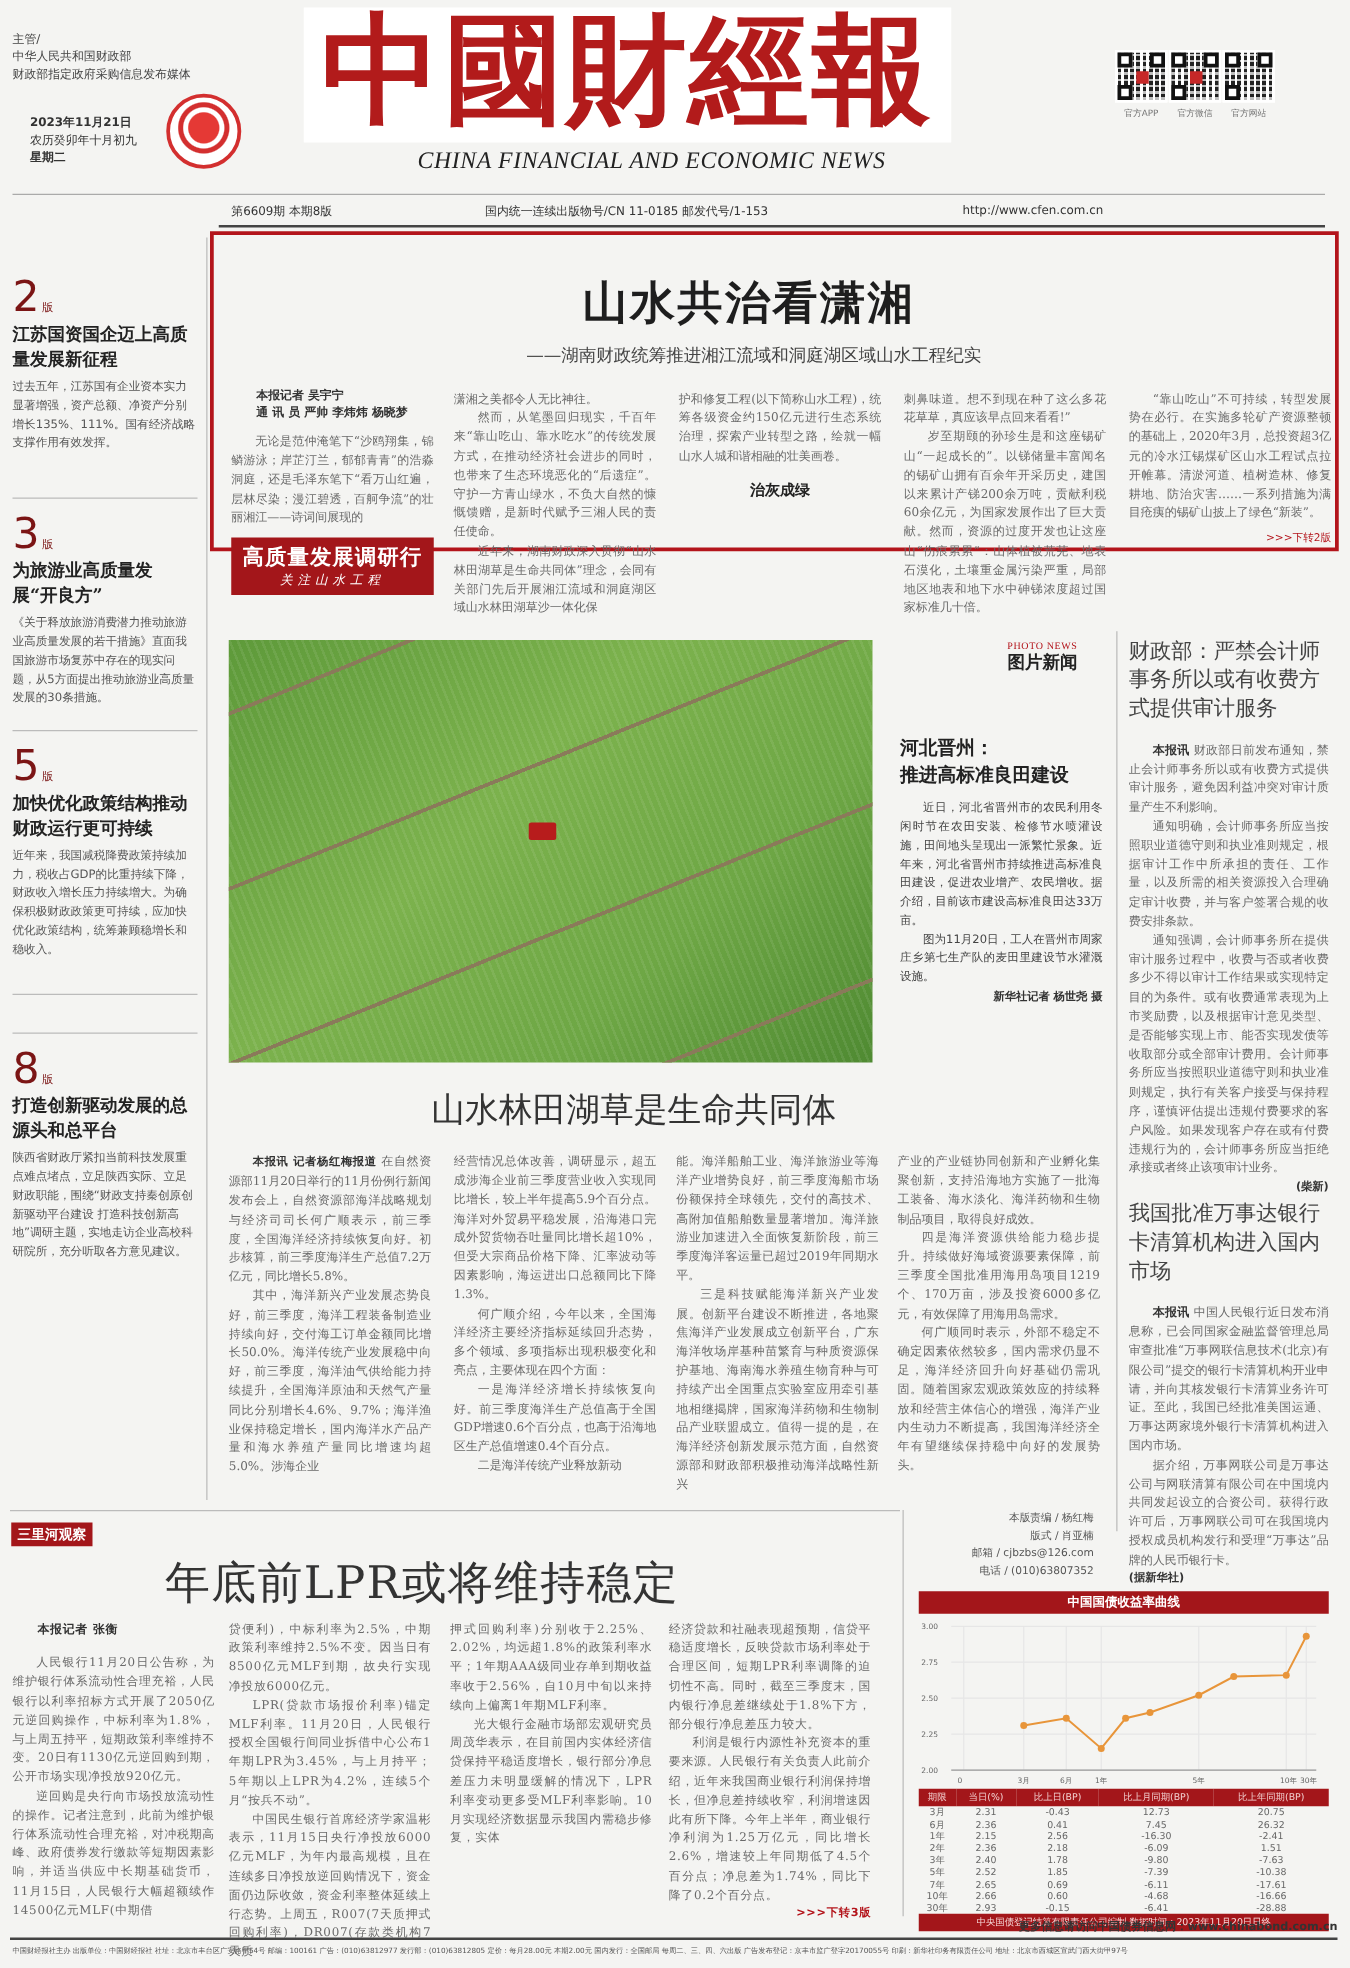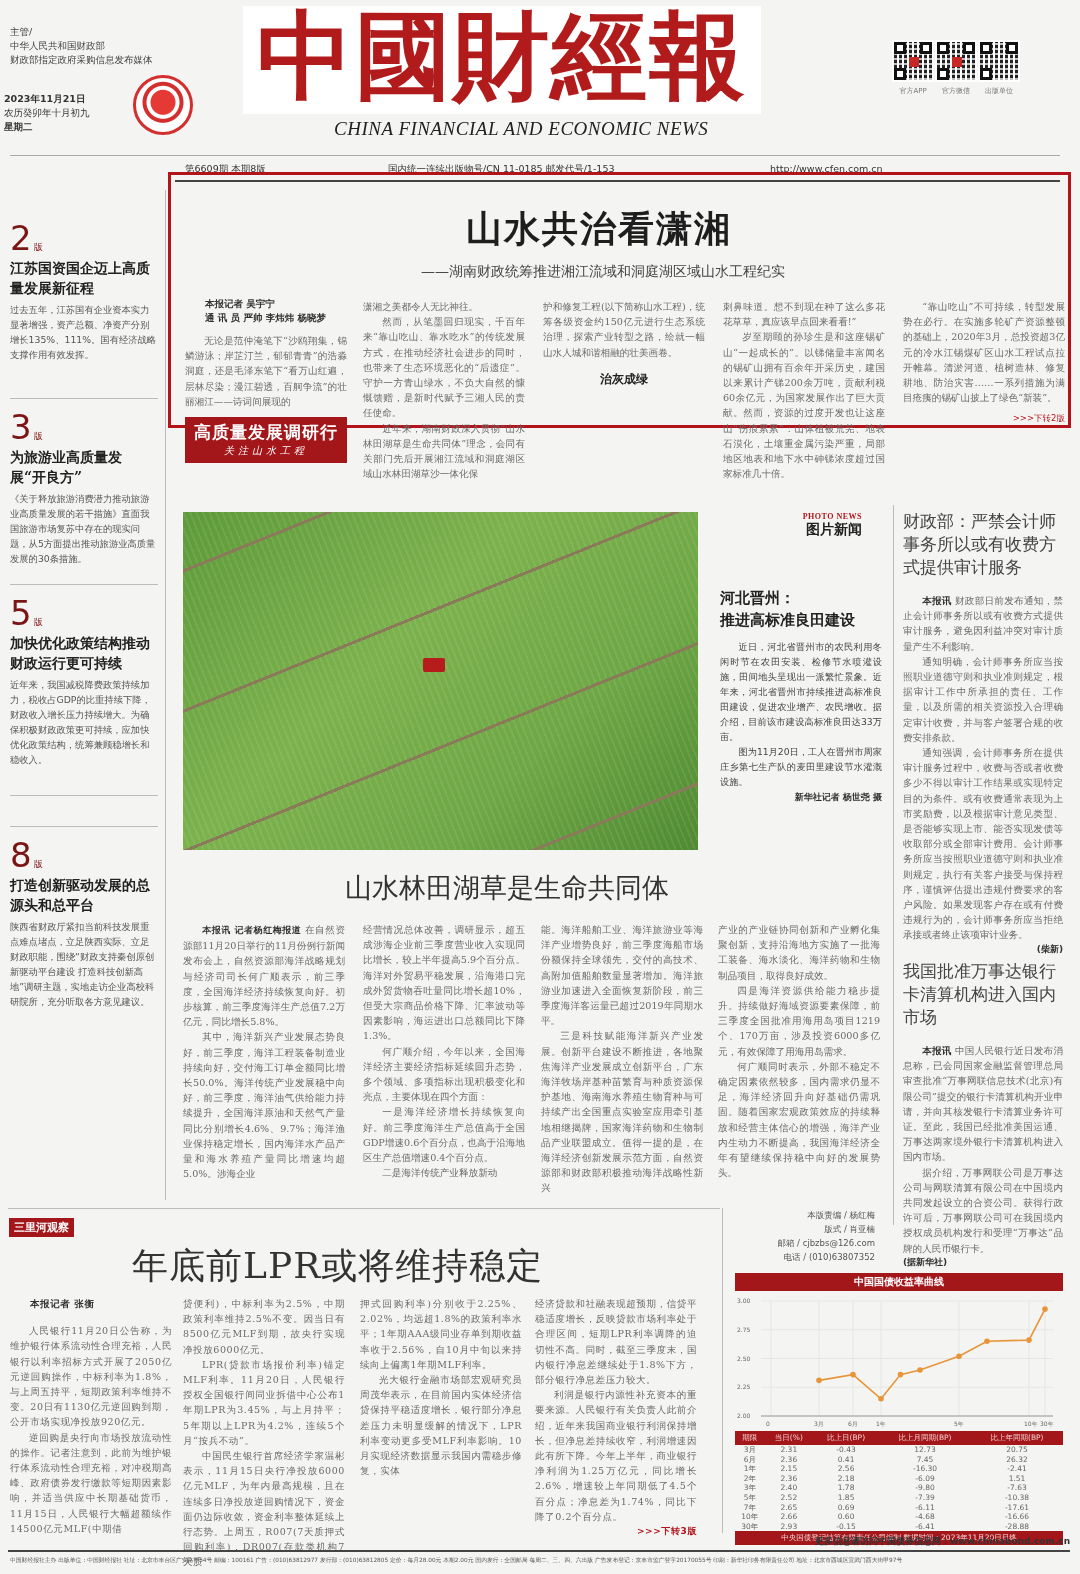--- a/index.html
+++ b/index.html
@@ -31,21 +31,21 @@
 .feature-title{font-size:36px;font-weight:bold;color:#1e1e1e;letter-spacing:2px}
 .feature-sub{font-size:14px;color:#444}
 .tag-box{background:#a3161a;color:#fff;text-align:center}
 .col{position:absolute}
 .section-head{font-weight:bold;font-size:12px;color:#222;text-align:center;text-indent:0}
 
 .photo{background:
  repeating-linear-gradient(-22deg,transparent 0 60px,#8a7a5a 60px 63px,transparent 63px 130px),
  repeating-linear-gradient(68deg,rgba(255,255,255,.08) 0 2px,transparent 2px 6px),
  linear-gradient(135deg,#5e9a3a 0%,#7cb24d 40%,#6ea745 70%,#4f8a32 100%)}
-.photo-news-en{font-family:"Liberation Serif",serif;font-weight:bold;font-size:8px;color:#b3141b;letter-spacing:.5px}
+.photo-news-en{font-family:"Liberation Serif",serif;font-weight:normal;font-size:8px;color:#b3141b;letter-spacing:.5px}
 .photo-news-cn{font-weight:bold;font-size:14px;color:#222}
 .pn-title{font-weight:bold;font-size:15px;line-height:22px;color:#222}
 .pn-text{font-family:"DejaVu Sans",sans-serif;font-size:9.2px;line-height:15px;color:#444;text-align:justify;text-indent:2em}
 .right-title{font-family:"DejaVu Sans",sans-serif;font-size:17px;line-height:23px;color:#444;font-weight:300}
 .lead{font-weight:bold;color:#333}
 
 .chart-head{background:#a3161a;color:#fff;font-size:10px;text-align:center;font-family:"DejaVu Sans",sans-serif;font-weight:bold}
 table.yield{border-collapse:collapse;width:100%;font-family:"DejaVu Sans",sans-serif;font-size:7.5px;color:#666}
 table.yield th{background:#a3161a;color:#f3d0d0;font-weight:normal;padding:2px 0;font-size:7.5px}
 table.yield td{text-align:center;line-height:9.6px}
@@ -57,21 +57,21 @@
 .footer-line{font-family:"DejaVu Sans",sans-serif;font-size:5.8px;color:#555;white-space:nowrap}
 </style>
 </head>
 <body>
 
 <div class="abs sans" style="left:10px;top:25px;font-size:9.5px;line-height:14px;color:#444">
   <div>主管/</div>
   <div>中华人民共和国财政部</div>
   <div>财政部指定政府采购信息发布媒体</div>
 </div>
-<div class="abs sans" style="left:4px;top:92px;font-size:9.5px;line-height:14px;color:#333">
+<div class="abs sans" style="left:24px;top:92px;font-size:9.5px;line-height:14px;color:#333">
   <div style="font-weight:bold">2023年11月21日</div>
   <div>农历癸卯年十月初九</div>
   <div style="font-weight:bold">星期二</div>
 </div>
 <div class="abs logo" style="left:133px;top:75px"></div>
 
 <div class="abs masthead-title" style="left:243px;top:6px;height:108px">中國財經報</div>
 <div class="abs masthead-en" style="left:334px;top:118px">CHINA FINANCIAL AND ECONOMIC NEWS</div>
 
 <div class="abs" style="left:892px;top:40px;display:flex;gap:1px">
@@ -92,21 +92,21 @@
         <div class="dot"></div>
       </div>
     <div class="qr-label sans">官方微信</div>
   </div>
   <div>
     <div class="qr">
         <div class="corner" style="left:0;top:0"></div>
         <div class="corner" style="right:0;top:0"></div>
         <div class="corner" style="left:0;bottom:0"></div>
       </div>
-    <div class="qr-label sans">出版单位</div>
+    <div class="qr-label sans">官方网站</div>
   </div>
 </div>
 
 <div class="hr" style="left:10px;top:155px;width:1050px;background:#aaa"></div>
 <div class="abs sans" style="left:185px;top:163px;font-size:9.5px;color:#333">第6609期  本期8版</div>
 <div class="abs sans" style="left:388px;top:163px;font-size:9.5px;color:#333">国内统一连续出版物号/CN 11-0185  邮发代号/1-153</div>
 <div class="abs sans" style="left:770px;top:163px;font-size:9.5px;color:#333">http://www.cfen.com.cn</div>
 <div class="abs" style="left:175px;top:180px;width:885px;height:2px;background:#444"></div>
 
 <div class="abs" style="left:10px;top:220px;width:148px">
@@ -130,21 +130,21 @@
   <div class="side-div" style="margin-top:28px"></div>
   <div class="side-div" style="margin-top:30px"></div>
   <div>
     <div><span class="side-num">8</span><span class="side-ban">版</span></div>
     <div class="side-title">打造创新驱动发展的总源头和总平台</div>
     <div class="side-desc">陕西省财政厅紧扣当前科技发展重点难点堵点，立足陕西实际、立足财政职能，围绕“财政支持秦创原创新驱动平台建设 打造科技创新高地”调研主题，实地走访企业高校科研院所，充分听取各方意见建议。</div>
   </div>
 </div>
 <div class="abs" style="left:165px;top:190px;width:1px;height:1010px;background:#bbb"></div>
 
-<div class="abs feature" style="left:168px;top:172px;width:903px;height:256px">
+<div class="abs feature" style="left:168px;top:185px;width:903px;height:256px">
   <div class="abs feature-title" style="left:295px;top:30px">山水共治看潇湘</div>
   <div class="abs feature-sub" style="left:250px;top:88px">——湖南财政统筹推进湘江流域和洞庭湖区域山水工程纪实</div>
 
   <div class="col" style="left:14px;top:122px;width:162px">
     <div class="sans" style="font-weight:bold;font-size:9.5px;line-height:14px;color:#333;padding-left:20px">
       <div>本报记者  吴宇宁</div>
       <div>通 讯 员  严帅  李炜炜  杨晓梦</div>
     </div>
     <div class="body-text" style="margin-top:8px">无论是范仲淹笔下“沙鸥翔集，锦鳞游泳；岸芷汀兰，郁郁青青”的浩淼洞庭，还是毛泽东笔下“看万山红遍，层林尽染；漫江碧透，百舸争流”的壮丽湘江——诗词间展现的</div>
     <div class="tag-box" style="margin-top:8px;padding:4px 0 5px">

